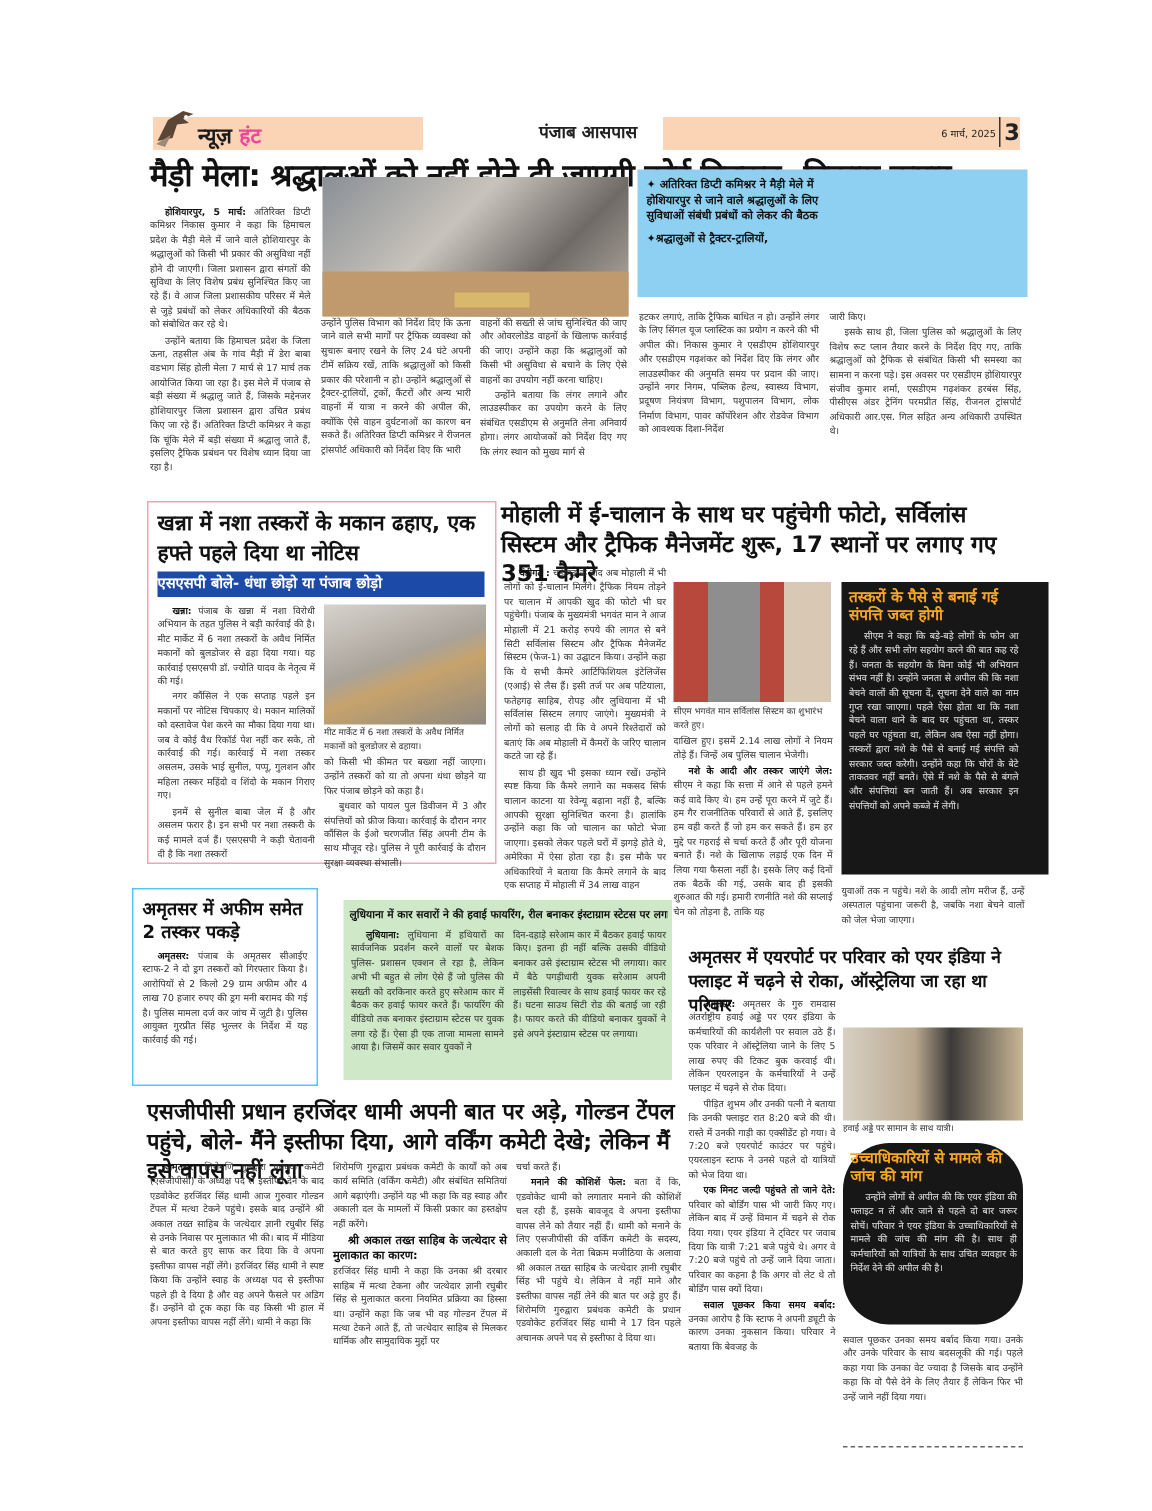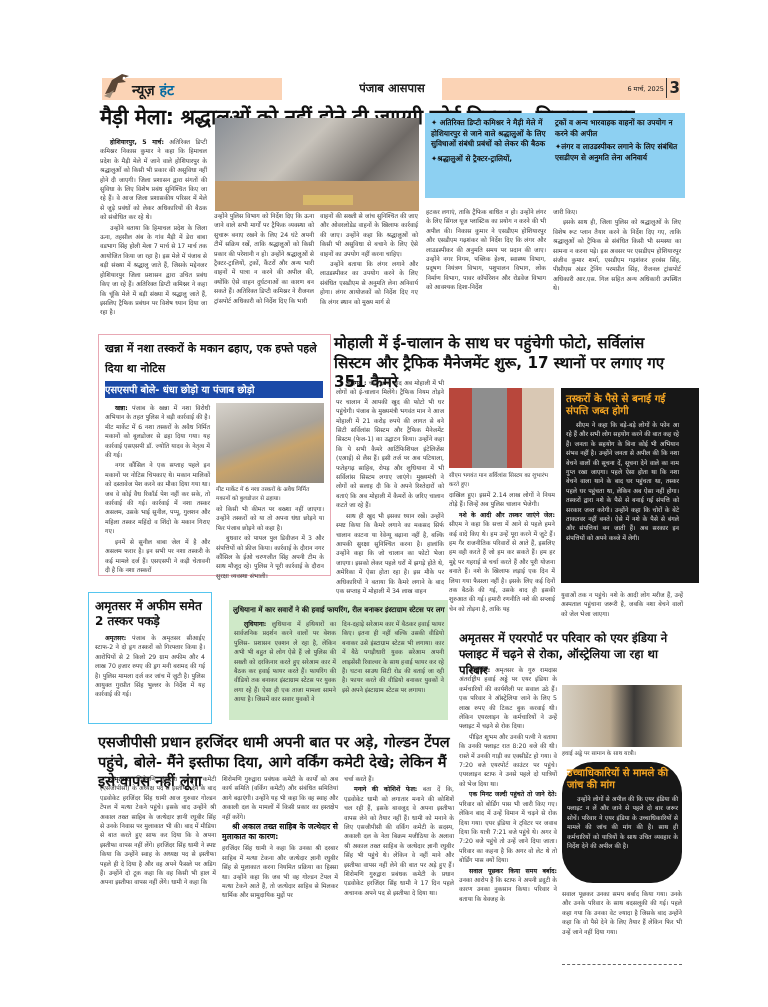--- a/index.html
+++ b/index.html
@@ -6,21 +6,21 @@
   body{width:768px;height:1007px;position:relative;overflow:hidden;font-family:"DejaVu Sans",sans-serif;color:#222;}
   .abs{position:absolute;}
   .txt{font-size:6.2px;line-height:9.4px;text-align:justify;color:#333;}
   .txt p{margin:0 0 1px 0;text-indent:10px;}
   .b{font-weight:bold;color:#111;}
   
   .hdr{left:102px;top:76px;width:578px;height:26px;}
   .hdr .band{position:absolute;top:2px;height:22px;background:#fbd3b5;}
   .logo{position:absolute;left:0;top:-6px;width:30px;height:30px;}
   .brand{position:absolute;left:30px;top:4px;font-weight:bold;font-size:14px;color:#1b1b1b;}
-  .brand .red{color:#0369a1;}
+  .brand .red{color:#ec4899;}
   .section{position:absolute;left:240px;top:4px;width:100px;text-align:center;font-weight:bold;font-size:11.5px;}
   .date{position:absolute;right:16px;top:8px;font-size:6.5px;}
   .pageno{position:absolute;right:0;top:2px;font-weight:bold;font-size:15px;border-left:1.5px solid #333;padding-left:3px;height:20px;line-height:20px;}
   h1,h2,h3{margin:0;font-weight:bold;color:#111;}
   .hl-main{left:100px;top:102px;width:580px;font-size:20.5px;letter-spacing:-0.3px;white-space:nowrap;}
   .photo{background:linear-gradient(135deg,#8a8f96,#c8c3bb 40%,#6f6a66 70%,#b9b2a8);}
   .bluebox{background:#8dd0f2;}
   .star{color:#111;}
   .pinkbox{border:1.5px solid #e8a8b4;}
   .blueband{background:#1b4aa8;color:#fff;font-weight:bold;}
@@ -67,35 +67,31 @@
 <div class="abs txt" style="left:320px;top:211px;width:98px;">
   <p style="text-indent:0">वाहनों की सख्ती से जांच सुनिश्चित की जाए और ओवरलोडेड वाहनों के खिलाफ कार्रवाई की जाए। उन्होंने कहा कि श्रद्धालुओं को किसी भी असुविधा से बचाने के लिए ऐसे वाहनों का उपयोग नहीं करना चाहिए।</p>
   <p>उन्होंने बताया कि लंगर लगाने और लाउडस्पीकर का उपयोग करने के लिए संबंधित एसडीएम से अनुमति लेना अनिवार्य होगा। लंगर आयोजकों को निर्देश दिए गए कि लंगर स्थान को मुख्य मार्ग से</p>
 </div>
 
 <div class="abs bluebox" style="left:425px;top:113px;width:260px;height:85px;">
   <div class="abs" style="left:6px;top:5px;width:118px;font-weight:bold;font-size:7.4px;line-height:10.6px;color:#111;">
     <div><span class="star">✦ </span><span>अतिरिक्त डिप्टी कमिश्नर ने मैड़ी मेले में होशियारपुर से जाने वाले श्रद्धालुओं के लिए सुविधाओं संबंधी प्रबंधों को लेकर की बैठक</span></div>
     <div style="margin-top:4px;"><span class="star">✦</span><span>श्रद्धालुओं से ट्रैक्टर-ट्रालियों,</span></div>
   </div>
-  <div class="abs" style="left:130px;top:5px;width:124px;font-weight:bold;font-size:7.4px;line-height:10.6px;color:#111;">
-    <div>ट्रकों व अन्य भारवाहक वाहनों का उपयोग न करने की अपील</div>
-    <div style="margin-top:3px;"><span class="star">✦</span><span>लंगर व लाउडस्पीकर लगाने के लिए संबंधित एसडीएम से अनुमति लेना अनिवार्य</span></div>
-  </div>
 </div>
 <div class="abs txt" style="left:426px;top:207px;width:120px;">
   <p style="text-indent:0">हटकर लगाएं, ताकि ट्रैफिक बाधित न हो। उन्होंने लंगर के लिए सिंगल यूज प्लास्टिक का प्रयोग न करने की भी अपील की। निकास कुमार ने एसडीएम होशियारपुर और एसडीएम गढ़शंकर को निर्देश दिए कि लंगर और लाउडस्पीकर की अनुमति समय पर प्रदान की जाए। उन्होंने नगर निगम, पब्लिक हेल्थ, स्वास्थ्य विभाग, प्रदूषण नियंत्रण विभाग, पशुपालन विभाग, लोक निर्माण विभाग, पावर कॉर्पोरेशन और रोडवेज विभाग को आवश्यक दिशा-निर्देश</p>
 </div>
 <div class="abs txt" style="left:553px;top:207px;width:128px;">
   <p style="text-indent:0">जारी किए।</p>
   <p>इसके साथ ही, जिला पुलिस को श्रद्धालुओं के लिए विशेष रूट प्लान तैयार करने के निर्देश दिए गए, ताकि श्रद्धालुओं को ट्रैफिक से संबंधित किसी भी समस्या का सामना न करना पड़े। इस अवसर पर एसडीएम होशियारपुर संजीव कुमार शर्मा, एसडीएम गढ़शंकर हरबंस सिंह, पीसीएस अंडर ट्रेनिंग परमप्रीत सिंह, रीजनल ट्रांसपोर्ट अधिकारी आर.एस. गिल सहित अन्य अधिकारी उपस्थित थे।</p>
 </div>
 
 <div class="abs pinkbox" style="left:98px;top:334px;width:231px;height:240px;">
-  <h2 class="abs" style="left:6px;top:4px;width:220px;font-size:11px;line-height:20px;">खन्ना में नशा तस्करों के मकान ढहाए, एक हफ्ते पहले दिया था नोटिस</h2>
+  <h2 class="abs" style="left:6px;top:4px;width:220px;font-size:14px;line-height:20px;">खन्ना में नशा तस्करों के मकान ढहाए, एक हफ्ते पहले दिया था नोटिस</h2>
   <div class="abs blueband" style="left:6px;top:46px;width:218px;height:17px;font-size:9.8px;line-height:17px;">एसएसपी बोले- धंधा छोड़ो या पंजाब छोड़ो</div>
   <div class="abs txt" style="left:6px;top:68px;width:105px;">
     <p><span class="b">खन्ना:</span> <span>पंजाब के खन्ना में नशा विरोधी अभियान के तहत पुलिस ने बड़ी कार्रवाई की है। मीट मार्केट में 6 नशा तस्करों के अवैध निर्मित मकानों को बुलडोजर से ढहा दिया गया। यह कार्रवाई एसएसपी डॉ. ज्योति यादव के नेतृत्व में की गई।</span></p>
     <p>नगर कौंसिल ने एक सप्ताह पहले इन मकानों पर नोटिस चिपकाए थे। मकान मालिकों को दस्तावेज पेश करने का मौका दिया गया था। जब वे कोई वैध रिकॉर्ड पेश नहीं कर सके, तो कार्रवाई की गई। कार्रवाई में नशा तस्कर असलम, उसके भाई सुनील, पप्पू, गुलशन और महिला तस्कर महिंदो व शिंदो के मकान गिराए गए।</p>
     <p>इनमें से सुनील बाबा जेल में है और असलम फरार है। इन सभी पर नशा तस्करी के कई मामले दर्ज हैं। एसएसपी ने कड़ी चेतावनी दी है कि नशा तस्करों</p>
   </div>
   <div class="abs photo" style="left:117px;top:68px;width:108px;height:80px;background:linear-gradient(160deg,#d7d3cc,#a9a39a 45%,#c7a36c 60%,#8f8980);"></div>
   <div class="abs cap" style="left:117px;top:150px;width:108px;">मीट मार्केट में 6 नशा तस्करों के अवैध निर्मित मकानों को बुलडोजर से ढहाया।</div>
   <div class="abs txt" style="left:117px;top:169px;width:108px;">
     <p style="text-indent:0">को किसी भी कीमत पर बख्शा नहीं जाएगा। उन्होंने तस्करों को या तो अपना धंधा छोड़ने या फिर पंजाब छोड़ने को कहा है।</p>

